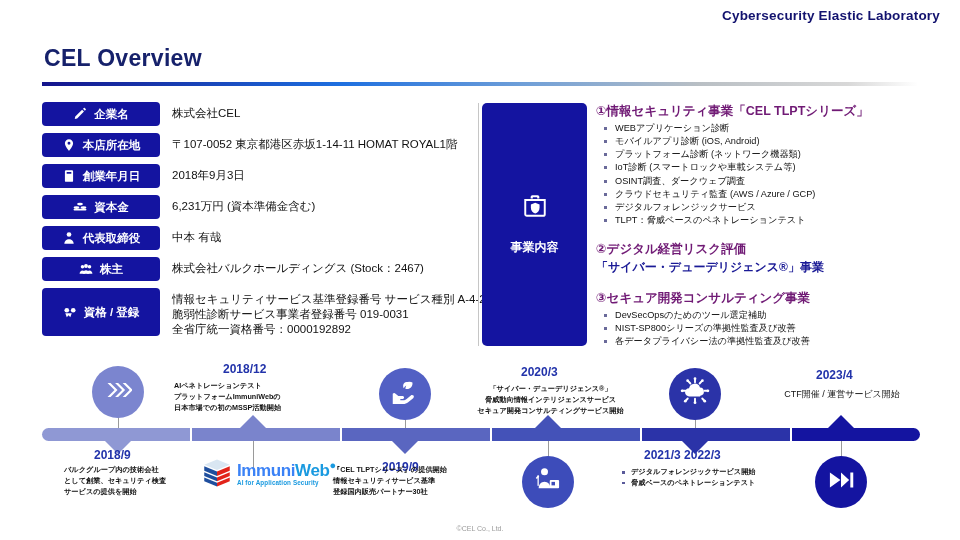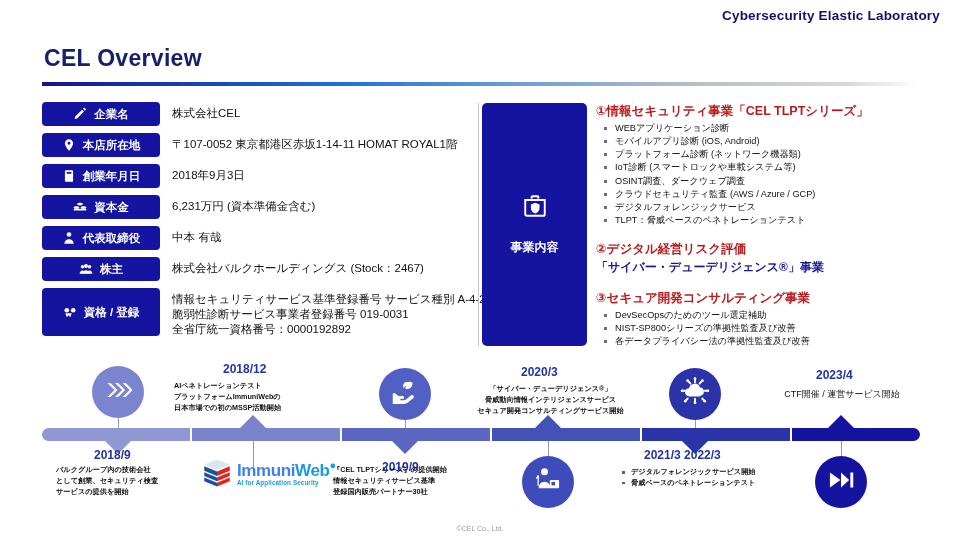--- a/index.html
+++ b/index.html
@@ -64,21 +64,21 @@
     color: #fff;
     display: flex; flex-direction: column;
     align-items: center; justify-content: center;
   }
   .biz-panel .biz-icon { margin-bottom: 16px; }
   .biz-panel .biz-icon svg { width: 26px; height: 26px; fill: #fff; }
   .biz-panel .biz-label { font-size: 12px; font-weight: bold; }
 
   .biz-content { position: absolute; left: 596px; top: 103px; width: 352px; }
   .biz-h {
-    font-size: 12.5px; font-weight: bold; color: #b91c1c;
+    font-size: 12.5px; font-weight: bold; color: #701a75;
     margin-bottom: 3px; line-height: 1.28;
   }
   .biz-h.sp { margin-top: 14px; }
   .biz-ul { list-style: none; margin: 0 0 0 6px; }
   .biz-ul li {
     position: relative; padding-left: 13px;
     font-size: 9.2px; color: #111; line-height: 1.43;
   }
   .biz-ul li::before {
     content: ""; position: absolute; left: 2px; top: 5px;
@@ -314,21 +314,21 @@
     <div class="tl-stem" style="left:841px;top:89px;height:26px;"></div>
 
     <div class="tl-circle" style="left:92px;top:14px;width:52px;height:52px;background:#7b85cf;">
       <span>
         <svg width="28" height="28" viewBox="0 0 24 24">
             <path d="M3 6l6 6-6 6 2.6 0 6-6-6-6H3zm6.5 0l6 6-6 6 2.6 0 6-6-6-6H9.5zm6.5 0l6 6-6 6h2.6l6-6-6-6H16z"></path>
           </svg>
       </span>
     </div>
     <div class="tl-date" style="left:94px;top:96px;">2018/9</div>
-    <div class="tl-text" style="left:56px;top:113px;width:140px;">
+    <div class="tl-text" style="left:64px;top:113px;width:140px;">
       <div>バルクグループ内の技術会社</div>
       <div>として創業、セキュリティ検査</div>
       <div>サービスの提供を開始</div>
     </div>
 
     <div class="tl-date" style="left:223px;top:10px;">2018/12</div>
     <div class="tl-text" style="left:174px;top:29px;width:170px;">
       <div>AIペネトレーションテスト</div>
       <div>プラットフォームImmuniWebの</div>
       <div>日本市場での初のMSSP活動開始</div>

